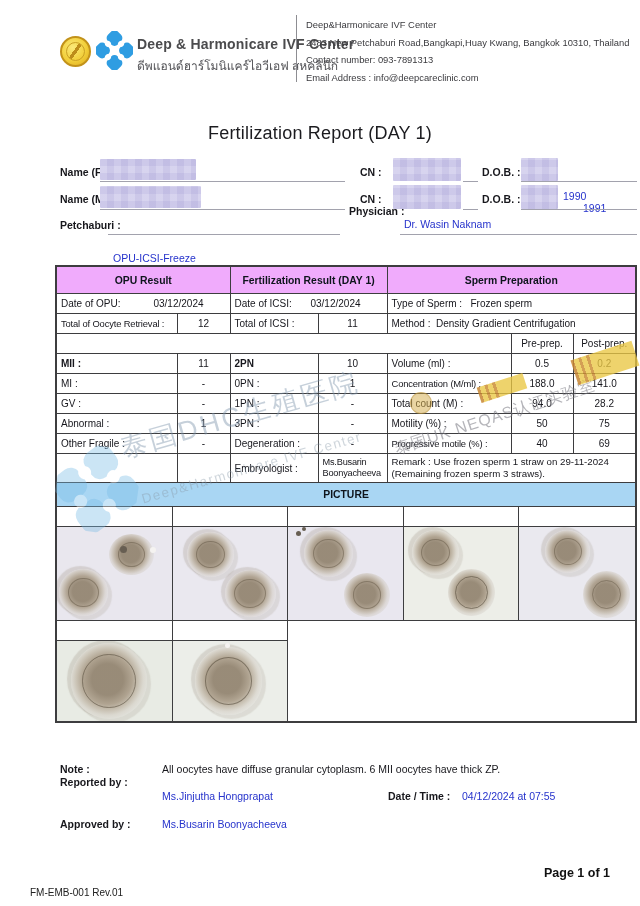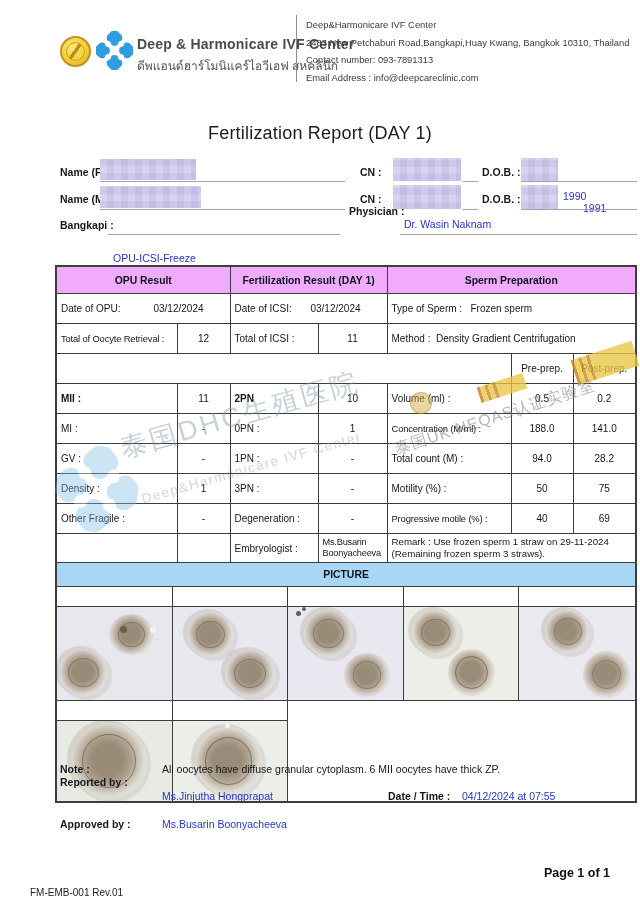--- a/index.html
+++ b/index.html
@@ -30,21 +30,21 @@
         repeating-linear-gradient(0deg,rgba(219,216,240,.85) 0 7px,rgba(232,230,246,.85) 7px 14px),
         repeating-linear-gradient(90deg,#e9e7f6 0 7px,#dddaf0 7px 14px);
       background-blend-mode:multiply;}
   
   .rtable{position:absolute;left:55px;top:265px;width:582px;border-collapse:collapse;
           table-layout:fixed;font-size:10px;color:#16161c;}
   .rtable td,.rtable th{border:1.5px solid #3d3d3f;padding:2px 4px;vertical-align:middle;
           overflow:hidden;}
   .rtable{border:2px solid #3d3d3f;}
   .sec-hdr{background:#f0abfc;font-weight:bold;text-align:center;font-size:10.4px;color:#0e141c;height:22px;}
-  .r{height:30px;margin-left:44px;}
+  .r{height:20px;margin-left:44px;}
   .r-emb{height:29px;}
   .cen{text-align:center;}
   .b{font-weight:bold;}
   .sm{font-size:9.4px;letter-spacing:-0.15px;white-space:nowrap;}
   .paircell{display:flex;justify-content:space-between;padding-right:22px;align-items:center;}
   .gapcell span{display:inline-block;}
   .emb-name{font-size:9.2px;letter-spacing:-0.2px;line-height:11px;padding:1px 2px;}
   .remark{font-size:9.7px;line-height:12px;}
   .picbar{background:#a9d6f3;font-weight:bold;text-align:center;font-size:10.4px;height:19px;color:#0e141c;}
   .pic-td{padding:0 !important;}
@@ -137,21 +137,21 @@
     <span class="redact" style="left:100px;top:186px;width:101px;height:22px;"></span>
     <span class="ul" style="left:100px;top:209px;width:245px;"></span>
     <span class="flabel" style="left:360px;top:193px;">CN :</span>
     <span class="redact" style="left:393px;top:185px;width:68px;height:24px;"></span>
     <span class="ul" style="left:463px;top:209px;width:15px;"></span>
     <span class="flabel" style="left:482px;top:193px;">D.O.B. :</span>
     <span class="ul" style="left:521px;top:209px;width:116px;"></span>
     <span class="redact" style="left:521px;top:185px;width:37px;height:24px;"></span>
     <span class="fval" style="left:563px;top:190px;">1990</span>
 
-    <span class="flabel" style="left:60px;top:219px;">Bangkapi :</span>
+    <span class="flabel" style="left:60px;top:219px;">Petchaburi :</span>
     <span class="fval" style="left:113px;top:218px;margin-top:34px;">OPU-ICSI-Freeze</span>
     <span class="ul" style="left:108px;top:234px;width:232px;"></span>
     <span class="flabel" style="left:349px;top:205px;">Physician :</span>
     <span class="fval" style="left:404px;top:218px;">Dr. Wasin Naknam</span>
     <span class="ul" style="left:400px;top:234px;width:237px;"></span>
   </div>
 
   <table class="rtable">
     <colgroup>
       <col style="width:121px">
@@ -220,21 +220,21 @@
     <tr class="r">
       <td>GV :</td>
       <td class="cen">-</td>
       <td>1PN :</td>
       <td class="cen">-</td>
       <td>Total count (M) :</td>
       <td class="cen">94.0</td>
       <td class="cen">28.2</td>
     </tr>
     <tr class="r">
-      <td>Density :</td>
+      <td>Abnormal :</td>
       <td class="cen">1</td>
       <td>3PN :</td>
       <td class="cen">-</td>
       <td>Motility (%) :</td>
       <td class="cen">50</td>
       <td class="cen">75</td>
     </tr>
     <tr class="r">
       <td>Other Fragile :</td>
       <td class="cen">-</td>

